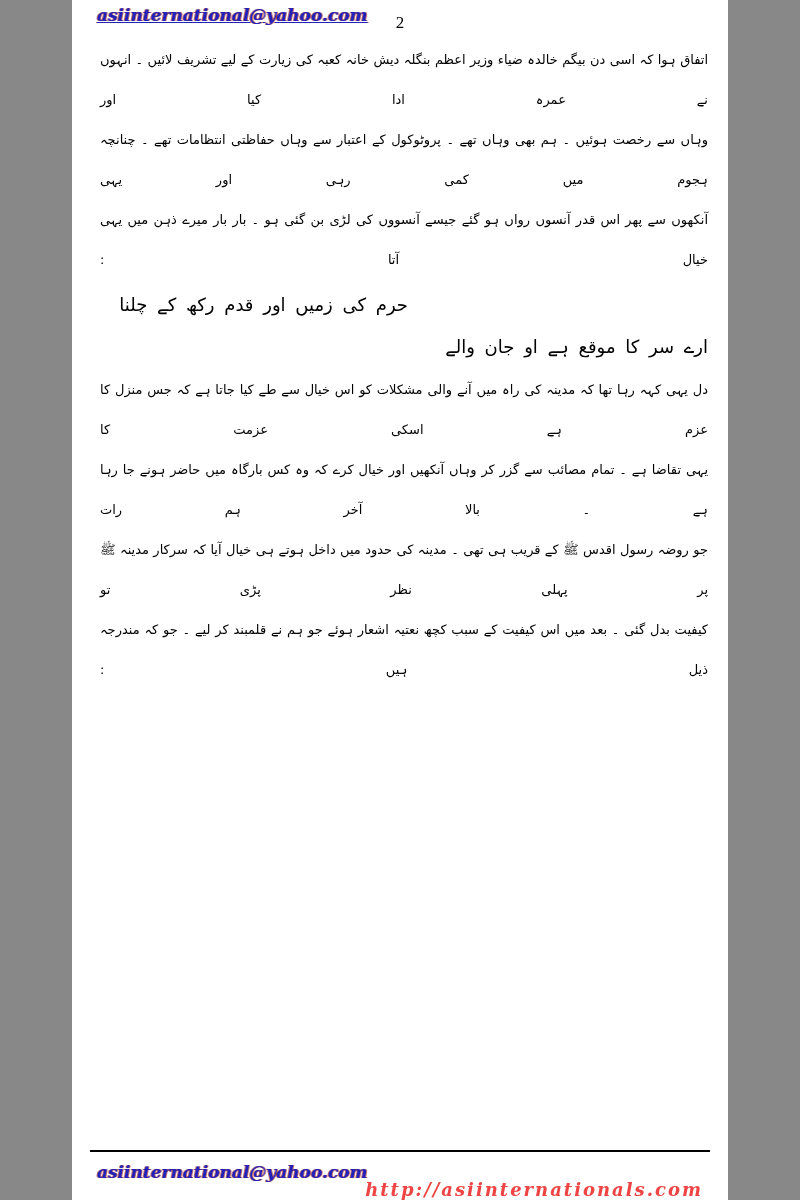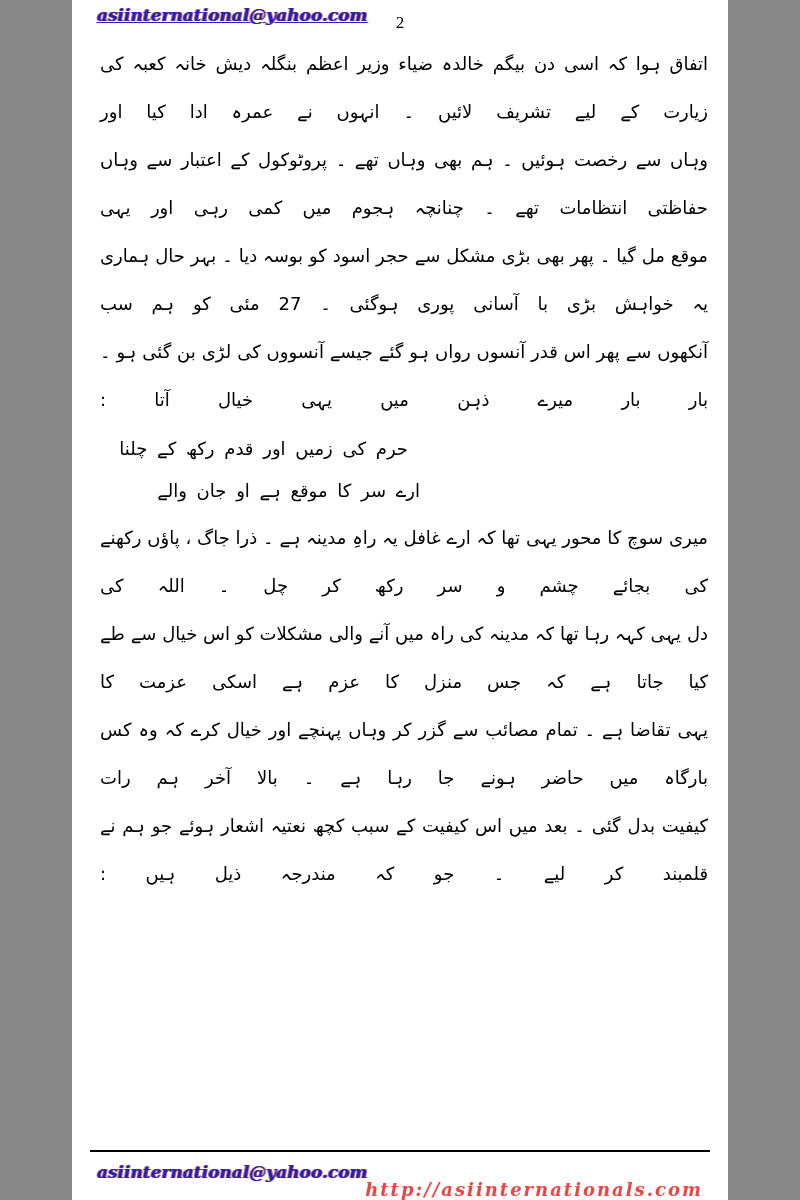--- a/index.html
+++ b/index.html
@@ -18,34 +18,34 @@
   }
   .page-number{
     position:absolute;top:13px;left:0;right:0;text-align:center;
     font-family:"Liberation Serif",serif;font-size:17px;color:#000;
   }
   
   .doc-body{
     position:absolute;top:40px;left:20px;right:20px;direction:rtl;
   }
   .para .body-line{
-    font-size:18px;line-height:48px;
+    font-size:13px;line-height:40px;
     text-align:justify;text-align-last:justify;
     direction:rtl;
     margin-left:8px;
   }
   .para .body-line:last-child{text-align-last:justify;}
   
   .couplet{margin:4px 0 2px;}
   .couplet .couplet-line{
     font-size:18px;line-height:42px;width:max-content;direction:rtl;
     word-spacing:4px;
   }
   .couplet .couplet-line:nth-child(1){margin-right:300px;}
-  .couplet .couplet-line:nth-child(2){margin-right:288px;}
+  .couplet .couplet-line:nth-child(2){}
   
   .footer-rule{
     position:absolute;left:18px;right:18px;bottom:48px;
     border:none;border-top:2px solid #000;margin:0;
   }
   .footer-email{
     position:absolute;left:25px;bottom:18px;
     font-family:"DejaVu Serif",serif;font-style:italic;font-weight:bold;
     font-size:17px;color:#2222bb;
     text-shadow:1px 0 0 rgba(140,0,0,.55),-1px 0 0 rgba(140,0,0,.55);
@@ -65,33 +65,32 @@
 
   <span class="header-email">asiinternational@yahoo.com</span>
 
   <div class="page-number">2</div>
 
   <div class="doc-body">
 
     <div class="para">
         <div class="body-line">اتفاق ہوا کہ اسی دن بیگم خالدہ ضیاء وزیر اعظم بنگلہ دیش خانہ کعبہ کی زیارت کے لیے تشریف لائیں ۔ انہوں نے عمرہ ادا کیا اور</div>
         <div class="body-line">وہاں سے رخصت ہوئیں ۔ ہم بھی وہاں تھے ۔ پروٹوکول کے اعتبار سے وہاں حفاظتی انتظامات تھے ۔ چنانچہ ہجوم میں کمی رہی اور یہی</div>
-        <div class="body-line">موقع مل گیا ۔ پھر بھی بڑی مشکل سے حجر اسود کو بوسہ دیا ۔ بہر حال ہماری یہ خواہش بڑی با آسانی پوری ہوگئی ۔ 27 مئی کو ہم سب</div>
         <div class="body-line">آنکھوں سے پھر اس قدر آنسوں رواں ہو گئے جیسے آنسووں کی لڑی بن گئی ہو ۔ بار بار میرے ذہن میں یہی خیال آتا :</div>
       </div>
 
     <div class="couplet">
         <div class="couplet-line">حرم کی زمیں اور قدم رکھ کے چلنا</div>
         <div class="couplet-line">ارے سر کا موقع ہے او جان والے</div>
       </div>
 
     <div class="para">
-        <div class="body-line">میری سوچ کا محور یہی تھا کہ ارے غافل یہ راہِ مدینہ ہے ۔ ذرا جاگ ، پاؤں رکھنے کی بجائے چشم و سر رکھ کر چل ۔ اللہ کی</div>
         <div class="body-line">دل یہی کہہ رہا تھا کہ مدینہ کی راہ میں آنے والی مشکلات کو اس خیال سے طے کیا جاتا ہے کہ جس منزل کا عزم ہے اسکی عزمت کا</div>
-        <div class="body-line">یہی تقاضا ہے ۔ تمام مصائب سے گزر کر وہاں پہنچے اور خیال کرے کہ وہ کس بارگاہ میں حاضر ہونے جا رہا ہے ۔ بالا آخر ہم رات</div>
+        <div class="body-line">یہی تقاضا ہے ۔ تمام مصائب سے گزر کر وہاں آنکھیں اور خیال کرے کہ وہ کس بارگاہ میں حاضر ہونے جا رہا ہے ۔ بالا آخر ہم رات</div>
+        <div class="body-line">جو روضہ رسول اقدس ﷺ کے قریب ہی تھی ۔ مدینہ کی حدود میں داخل ہوتے ہی خیال آیا کہ سرکار مدینہ ﷺ پر پہلی نظر پڑی تو</div>
         <div class="body-line">کیفیت بدل گئی ۔ بعد میں اس کیفیت کے سبب کچھ نعتیہ اشعار ہوئے جو ہم نے قلمبند کر لیے ۔ جو کہ مندرجہ ذیل ہیں :</div>
       </div>
 
   </div>
 
   <hr class="footer-rule">
 
   <span class="footer-email">asiinternational@yahoo.com</span>
 
   <span class="footer-url">http://asiinternationals.com</span>

